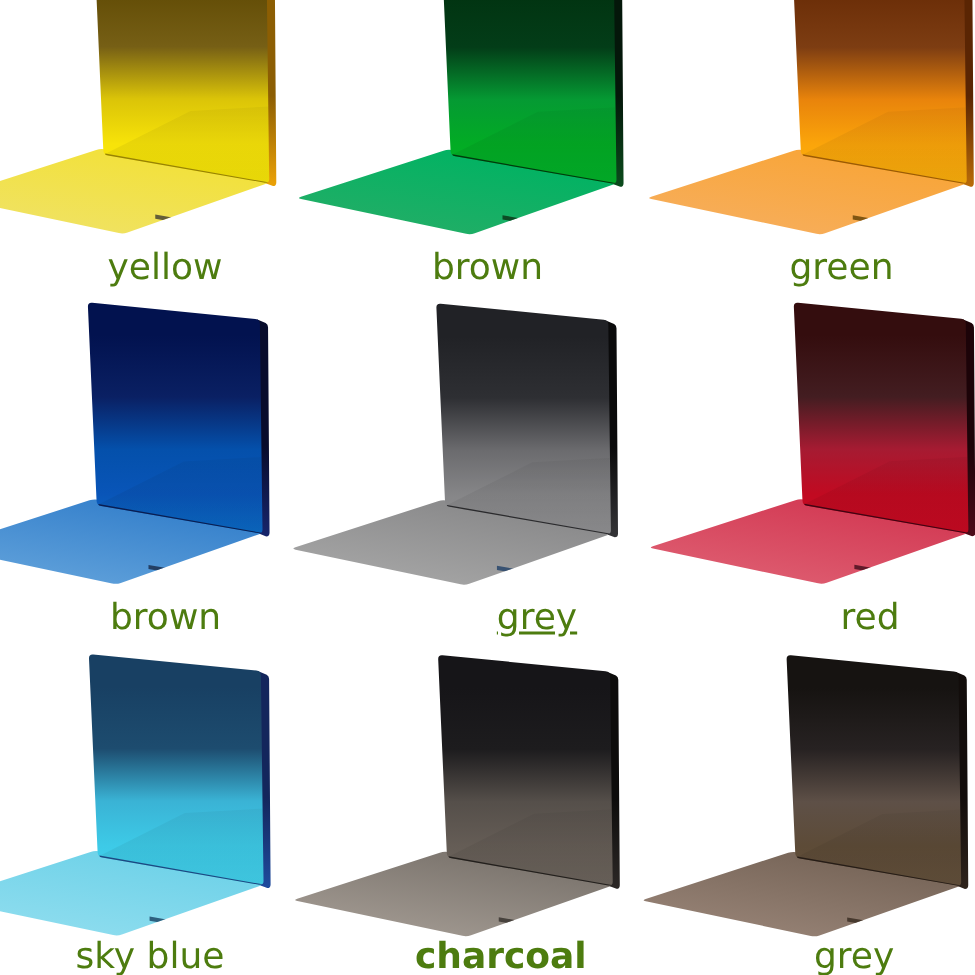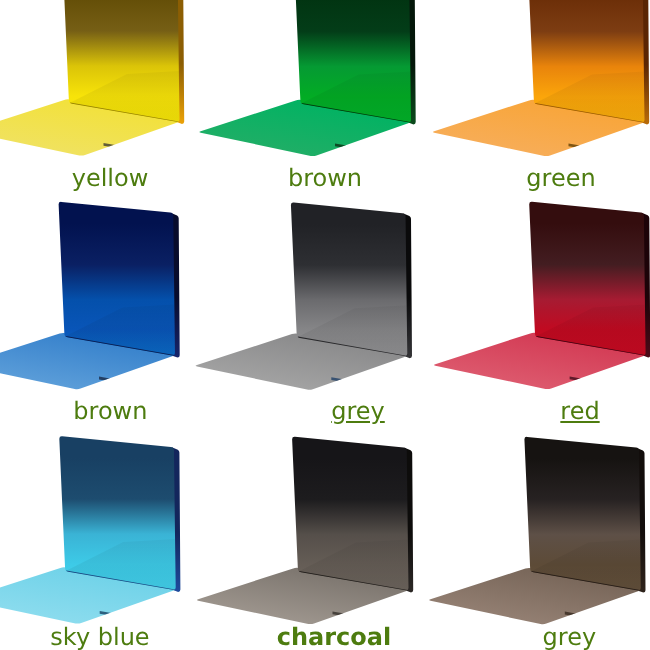--- a/index.html
+++ b/index.html
@@ -336,18 +336,18 @@
           <line x1="531.30" y1="571.80" x2="639.80" y2="590.90" stroke="#1d1512" stroke-width="1.6" stroke-opacity="0.85" clip-path="url(#cp8)"></line>
         </g>
       </g>
   </svg>
   <div id="labels">
       <div class="label" style="left: 110px; top: 165.9px;">yellow</div>
       <div class="label" style="left: 325px; top: 165.9px;">brown</div>
       <div class="label" style="left: 561px; top: 165.9px;">green</div>
       <div class="label" style="left: 110.4px; top: 399.2px;">brown</div>
       <div class="label" style="left: 358px; top: 399.2px; text-decoration: underline;">grey</div>
-      <div class="label" style="left: 580px; top: 399.2px; text-decoration: underline;">red</div>
+      <div class="label" style="left: 580px; top: 399.2px;">red</div>
       <div class="label" style="left: 100px; top: 625.4px;">sky blue</div>
       <div class="label" style="left: 333.9px; top: 625.4px; font-weight: bold;">charcoal</div>
       <div class="label" style="left: 569.4px; top: 625.4px;">grey</div>
     </div>
 </div>
 
 </body></html>

